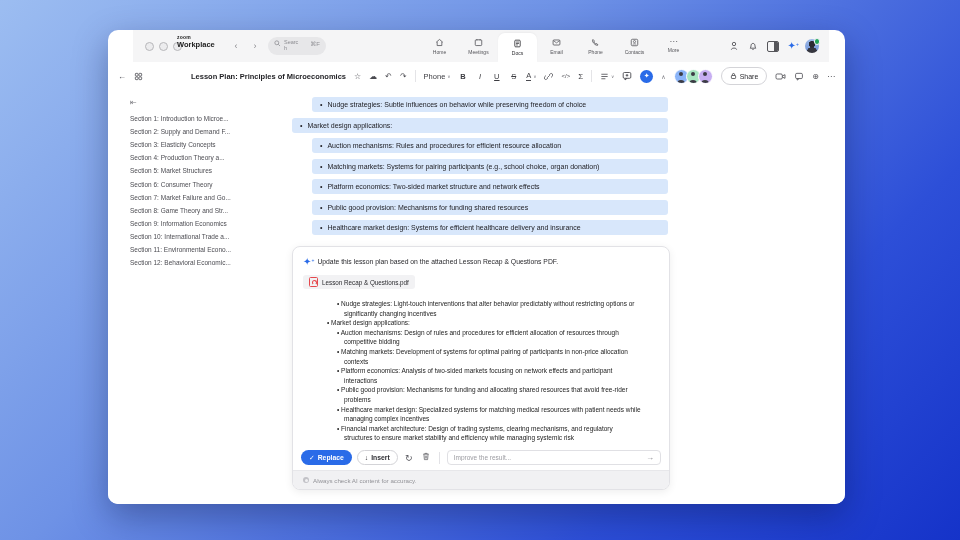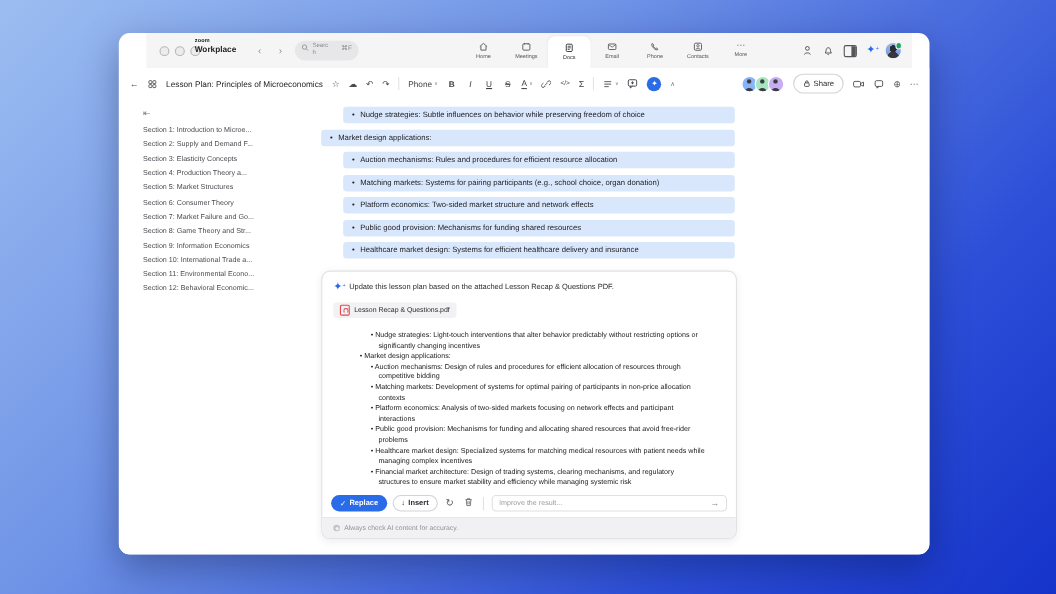--- a/index.html
+++ b/index.html
@@ -40,21 +40,21 @@
                linear-gradient(180deg,#9db9e8,#6f93d8);}
   .avatar .dot{position:absolute;right:-1px;top:-1px;width:4.5px;height:4.5px;border-radius:50%;
     background:#22a55b;border:1px solid #f5f5f6;}
   .panel-toggle{width:10px;height:9px;border:1px solid #55555a;border-radius:2px;position:relative;}
   .panel-toggle::after{content:"";position:absolute;right:0;top:0;bottom:0;width:4px;background:#55555a;border-radius:0 1px 1px 0;}
   
   .toolbar{position:absolute;left:0;top:32px;right:0;height:28px;background:#fff;display:flex;
     align-items:center;padding:0 10px;box-sizing:border-box;gap:8px;color:#3c3c41;}
   .toolbar .sep{width:1px;height:12px;background:#e4e4e7;}
   .tb{font-size:7.5px;display:flex;align-items:center;gap:2px;}
-  .doc-title{font-size:7.5px;color:#1e1e22;font-weight:normal;white-space:nowrap;}
+  .doc-title{font-size:7.5px;color:#1e1e22;font-weight:bold;white-space:nowrap;margin-left:40px;}
   .glyph{font-size:8px;color:#4a4a50;}
   .chev{font-size:4.5px;color:#7a7a80;}
   .fmt{font-size:7.5px;color:#3c3c41;width:9px;text-align:center;}
   .ai-circle{width:13px;height:13px;border-radius:50%;background:#2a6be8;color:#fff;display:flex;
     align-items:center;justify-content:center;font-size:7px;}
   .collab{display:flex;margin-left:auto;}
   .cav{width:13px;height:13px;border-radius:50%;border:1px solid #fff;margin-left:-3px;position:relative;overflow:hidden;}
   .cav::after{content:"";position:absolute;left:50%;transform:translateX(-50%);top:2.5px;width:4px;height:4px;border-radius:50%;background:#3b3b44;}
   .cav::before{content:"";position:absolute;left:50%;transform:translateX(-50%);bottom:-2px;width:8px;height:5px;border-radius:4px 4px 0 0;background:#3b3b44;}
   .cav1{background:#8ab4f8;margin-left:0;}

